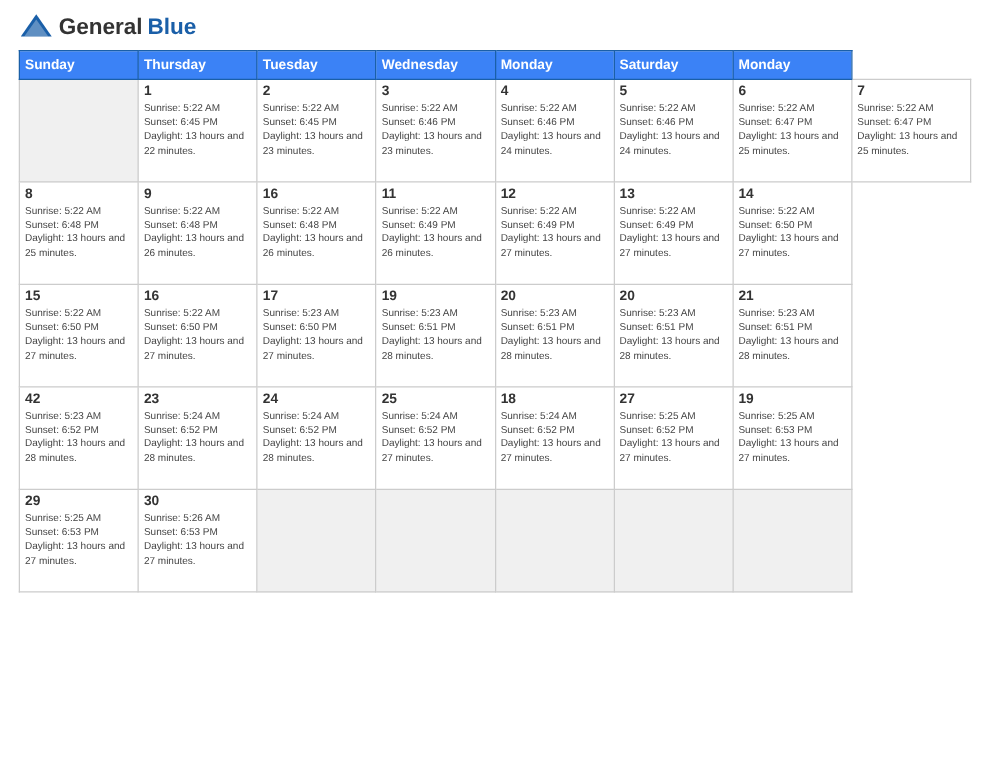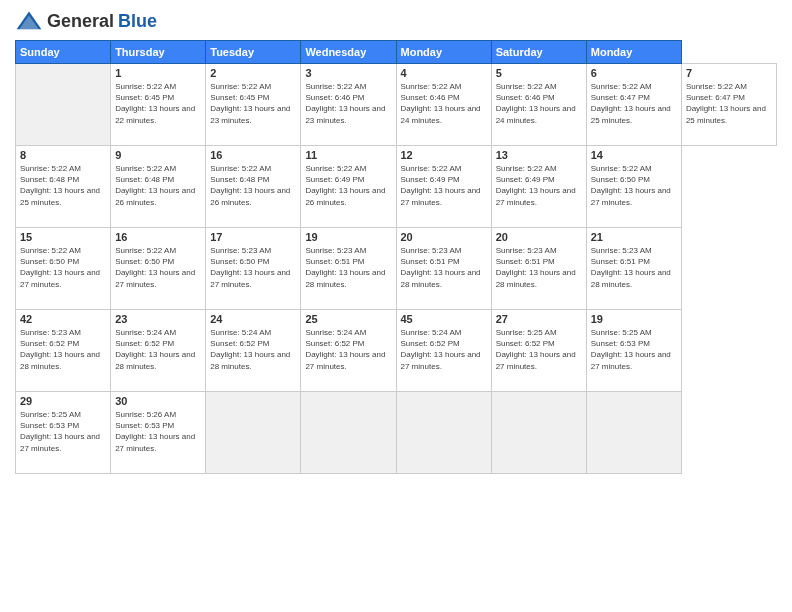--- a/index.html
+++ b/index.html
@@ -214,21 +214,21 @@
           </td>
           <td>
             <span class="day-number">24</span>
             <div class="day-info">Sunrise: 5:24 AM<br>Sunset: 6:52 PM<br>Daylight: 13 hours and 28 minutes.</div>
           </td>
           <td>
             <span class="day-number">25</span>
             <div class="day-info">Sunrise: 5:24 AM<br>Sunset: 6:52 PM<br>Daylight: 13 hours and 27 minutes.</div>
           </td>
           <td>
-            <span class="day-number">45</span>
+            <span class="day-number">18</span>
             <div class="day-info">Sunrise: 5:24 AM<br>Sunset: 6:52 PM<br>Daylight: 13 hours and 27 minutes.</div>
           </td>
           <td>
             <span class="day-number">27</span>
             <div class="day-info">Sunrise: 5:25 AM<br>Sunset: 6:52 PM<br>Daylight: 13 hours and 27 minutes.</div>
           </td>
           <td>
             <span class="day-number">19</span>
             <div class="day-info">Sunrise: 5:25 AM<br>Sunset: 6:53 PM<br>Daylight: 13 hours and 27 minutes.</div>
           </td>

